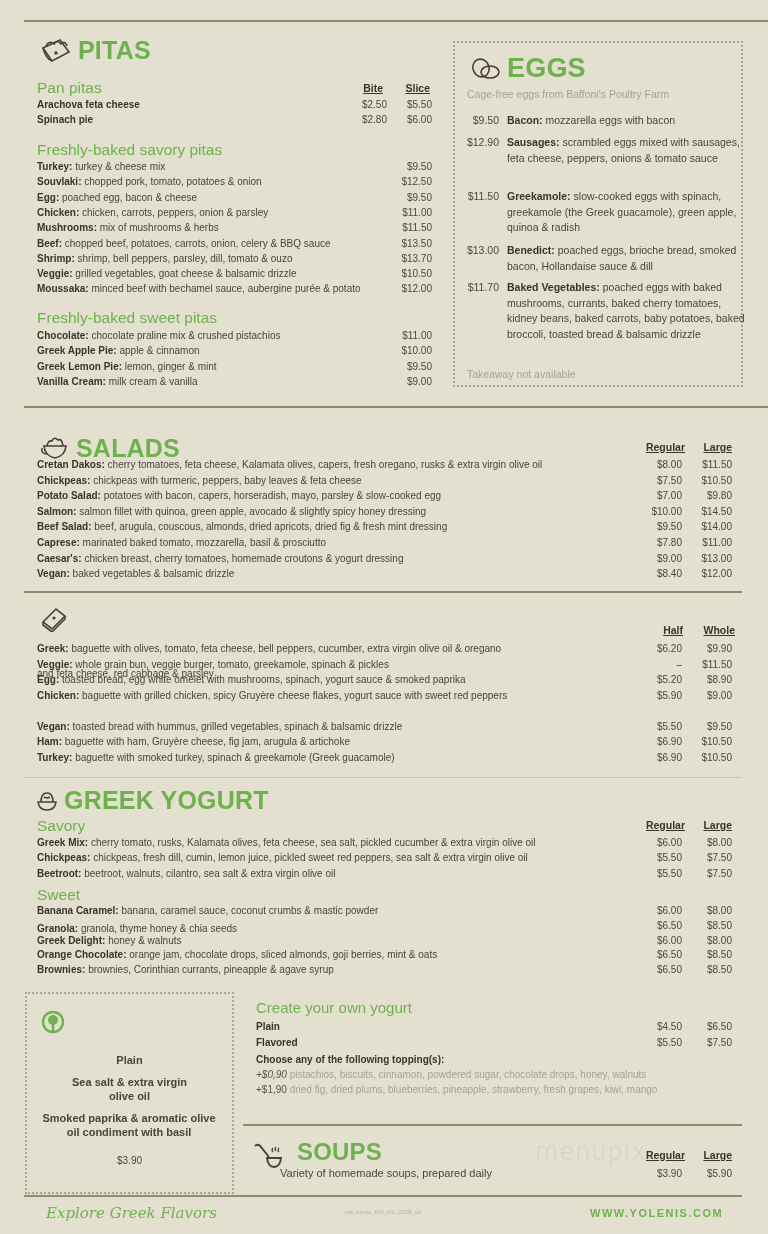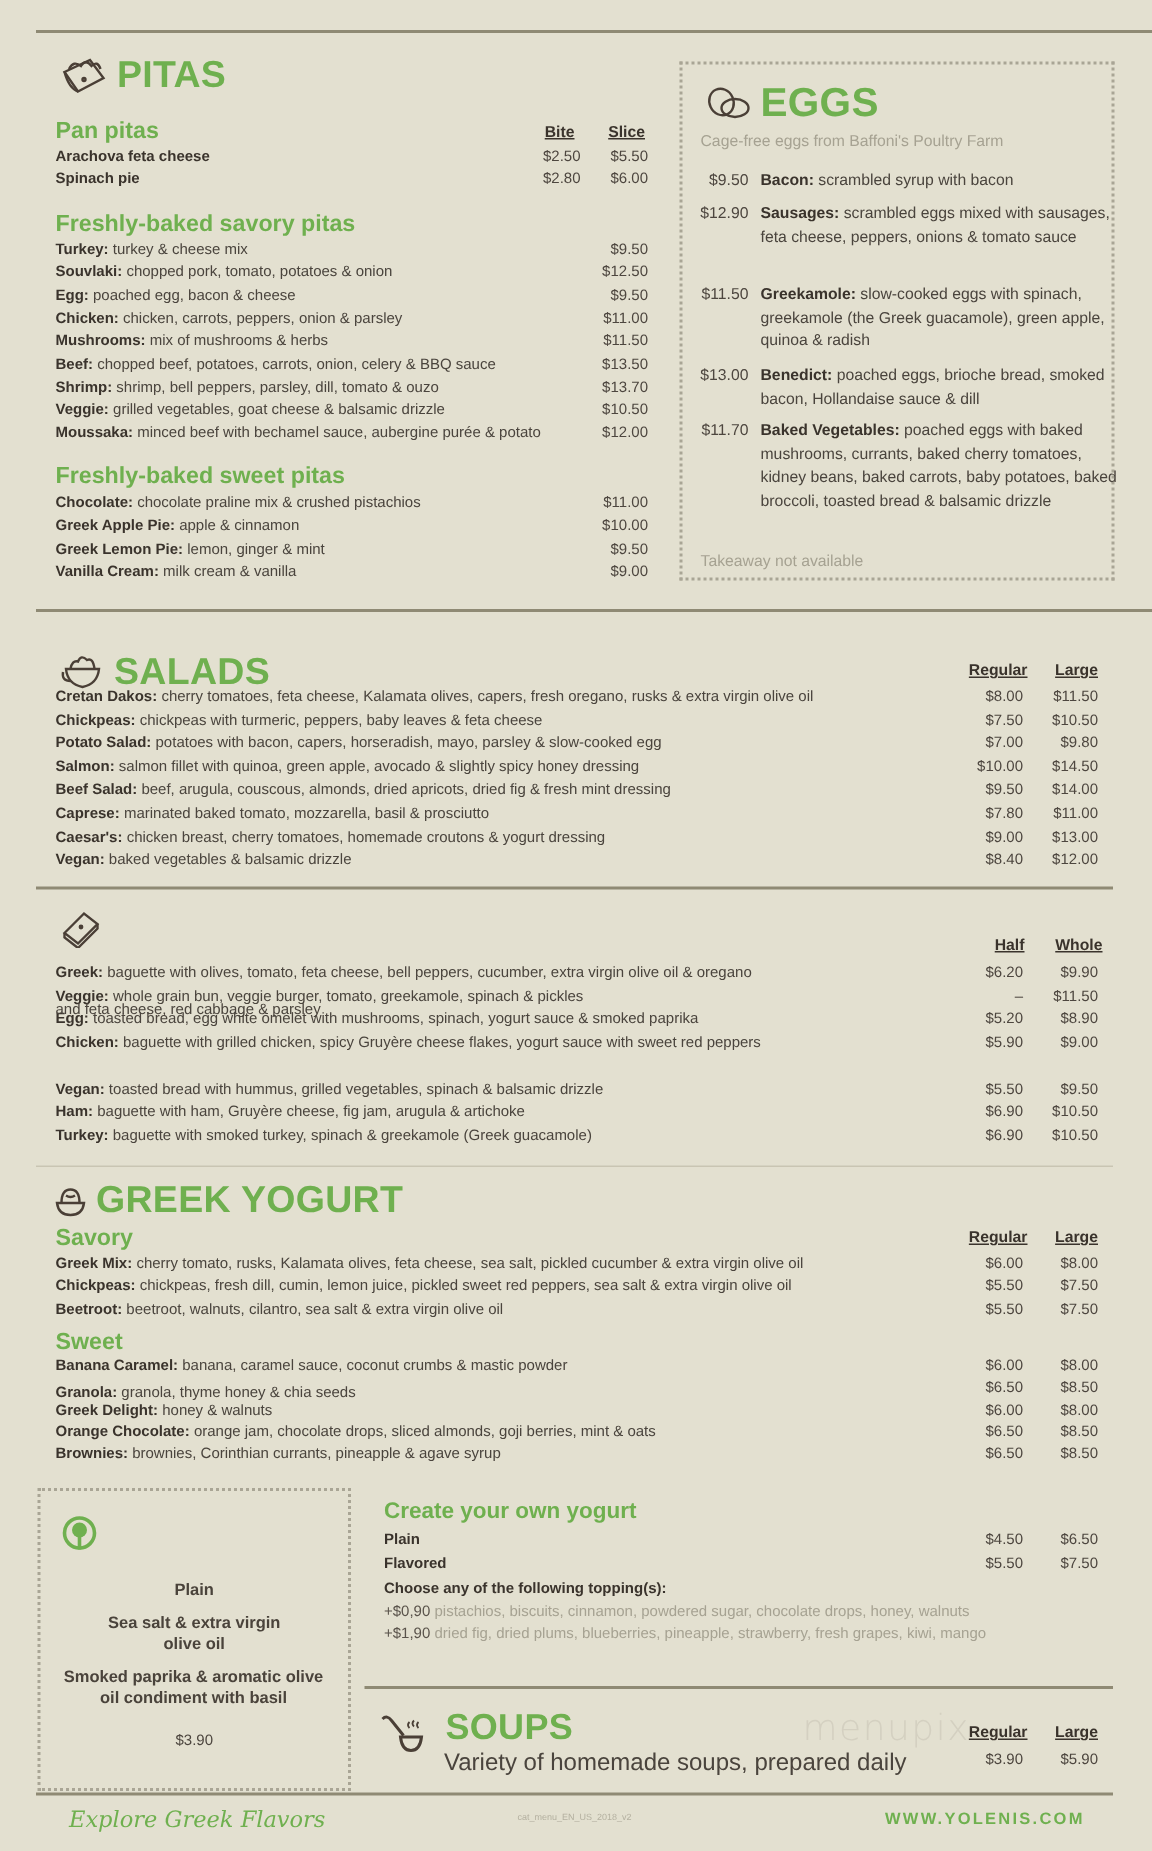--- a/index.html
+++ b/index.html
@@ -11,21 +11,21 @@
     position:relative;
   }
   .abs { position:absolute; }
   .hr { position:absolute; height:2px; background:#8f8a74; }
   .sec-title {
     position:absolute; font-weight:bold; color:#6fb04f;
     font-size:25px; letter-spacing:0.2px; line-height:1;
     display:flex; align-items:center; gap:6px;
   }
   .sec-title svg { flex:0 0 auto; }
-  .sub-title { position:absolute; font-weight:bold; color:#6fb04f; font-size:15.5px; line-height:1; }
+  .sub-title { position:absolute; font-weight:normal; color:#6fb04f; font-size:15.5px; line-height:1; }
   .row { position:absolute; font-size:10px; line-height:12px; white-space:nowrap; }
   .row b { font-weight:bold; color:#3a332c; }
   .row .desc { color:#4a443d; }
   .price { position:absolute; font-size:10px; line-height:12px; color:#4d463f; text-align:right; }
   .colhdr { position:absolute; font-size:10.5px; font-weight:bold; text-decoration:underline; color:#3a332c; text-align:right; }
   .dotted-box { position:absolute; border:2px dotted #a9a595; }
   .eggs-item { position:absolute; font-size:10.5px; line-height:15.5px; }
   .eggs-item .p { position:absolute; left:0; width:44px; text-align:right; color:#4d463f; }
   .eggs-item .t { position:absolute; left:52px; width:240px; white-space:normal; color:#4a443d; }
   .eggs-item .t b { color:#3a332c; }
@@ -129,21 +129,21 @@
     <svg width="30" height="24" viewBox="0 0 30 24" fill="none" stroke="#4a3f36" stroke-width="1.6">
       <ellipse cx="10" cy="11" rx="8" ry="9" transform="rotate(-25 10 11)"></ellipse>
         <ellipse cx="19" cy="15" rx="9" ry="6"></ellipse>
     </svg>
     <span>EGGS</span>
   </div>
   <div class="abs muted" style="left:12px; top:45px; font-size:10.5px;">Cage-free eggs from Baffoni's Poultry Farm</div>
   <div id="eggs-items">
       <div class="eggs-item" style="left: 0px; top: 70px; width: 286px;">
         <div class="p">$9.50</div>
-        <div class="t"><b>Bacon:</b> <span>scrambled syrup with bacon</span></div>
+        <div class="t"><b>Bacon:</b> <span>mozzarella eggs with bacon</span></div>
       </div>
       <div class="eggs-item" style="left: 0px; top: 92px; width: 286px;">
         <div class="p">$12.90</div>
         <div class="t"><b>Sausages:</b> <span>scrambled eggs mixed with sausages, feta cheese, peppers, onions &amp; tomato sauce</span></div>
       </div>
       <div class="eggs-item" style="left: 0px; top: 146px; width: 286px;">
         <div class="p">$11.50</div>
         <div class="t"><b>Greekamole:</b> <span>slow-cooked eggs with spinach, greekamole (the Greek guacamole), green apple, quinoa &amp; radish</span></div>
       </div>
       <div class="eggs-item" style="left: 0px; top: 200px; width: 286px;">
@@ -352,39 +352,39 @@
         <div class="price" style="left: 692px; top: 1021px; width: 40px;">$6.50</div>
       </div>
       <div>
         <div class="row" style="left: 256px; top: 1037px;"><b>Flavored</b></div>
         <div class="price" style="left: 630px; top: 1037px; width: 52px;">$5.50</div>
         <div class="price" style="left: 692px; top: 1037px; width: 40px;">$7.50</div>
       </div>
     </div>
   <div class="row" style="left:256px; top:1054px;"><b>Choose any of the following topping(s):</b></div>
   <div class="row" style="left:256px; top:1069px;">
-    <span style="color:#5a534b;">+$0,90</span>
+    <span style="color:#5a534b;font-style:italic;">+$0,90</span>
     <span class="muted">pistachios, biscuits, cinnamon, powdered sugar, chocolate drops, honey, walnuts</span>
   </div>
   <div class="row" style="left:256px; top:1084px;">
     <span style="color:#5a534b;">+$1,90</span>
     <span class="muted">dried fig, dried plums, blueberries, pineapple, strawberry, fresh grapes, kiwi, mango</span>
   </div>
 </section>
 
 <div class="hr" style="left:243px; top:1124px; width:499px;"></div>
 
 <section>
   <svg class="abs" style="left:253px; top:1142px;" width="32" height="28" viewBox="0 0 32 28" fill="none" stroke="#4a3f36" stroke-width="2">
     <path d="M2 4 q3-3 6 1 l8 10"></path>
       <path d="M14 16 h14 q-1 9 -7 9 q-6 0 -7 -9 z"></path>
       <path d="M20 6 q-2 2 0 4 M23 5 q-2 2 0 4 M26 6 q-2 2 0 4" stroke-width="1.2"></path>
   </svg>
   <div class="sec-title" style="left:297px; top:1140px; font-size:24px;">SOUPS</div>
-  <div class="abs" style="left:296px; top:1167px; font-size:16px; color:#4a443d;">Variety of homemade soups, prepared daily</div>
+  <div class="abs" style="left:280px; top:1167px; font-size:11px; color:#4a443d;">Variety of homemade soups, prepared daily</div>
   <div class="abs" style="left:535px; top:1138px; font-size:24px; color:#d4d0c1; letter-spacing:1px; font-family:'DejaVu Sans', sans-serif; font-weight:200;">menupix</div>
   <div class="colhdr" style="left:630px; top:1149px; width:55px;">Regular</div>
   <div class="colhdr" style="left:700px; top:1149px; width:32px;">Large</div>
   <div class="price" style="left:630px; top:1168px; width:52px;">$3.90</div>
   <div class="price" style="left:692px; top:1168px; width:40px;">$5.90</div>
 </section>
 
 <div class="hr" style="left:24px; top:1195px; width:718px;"></div>
 
 <footer>

